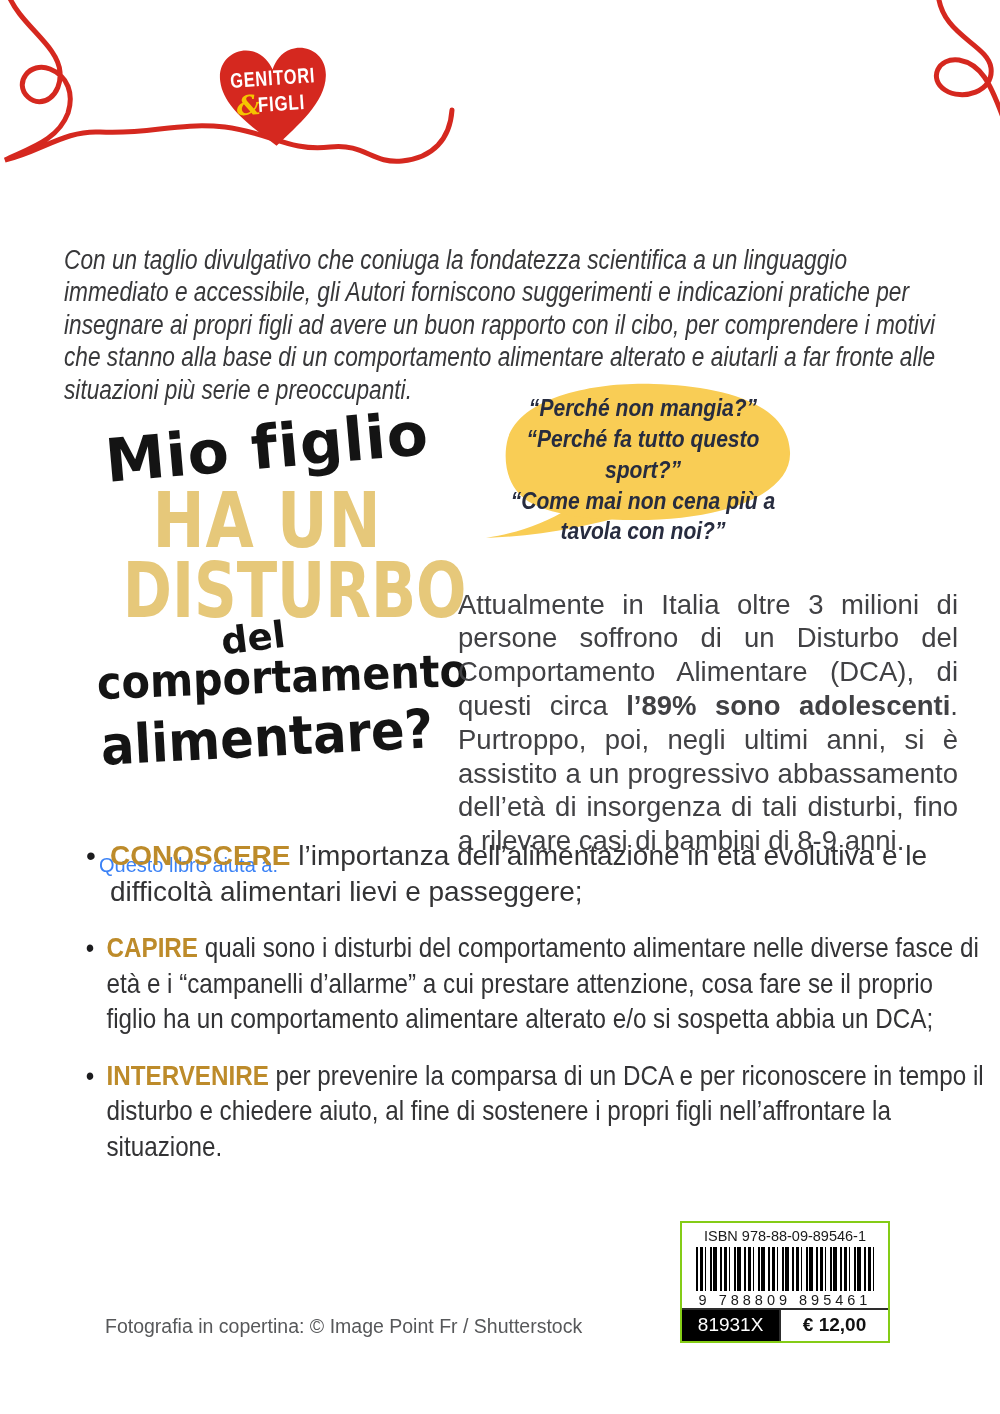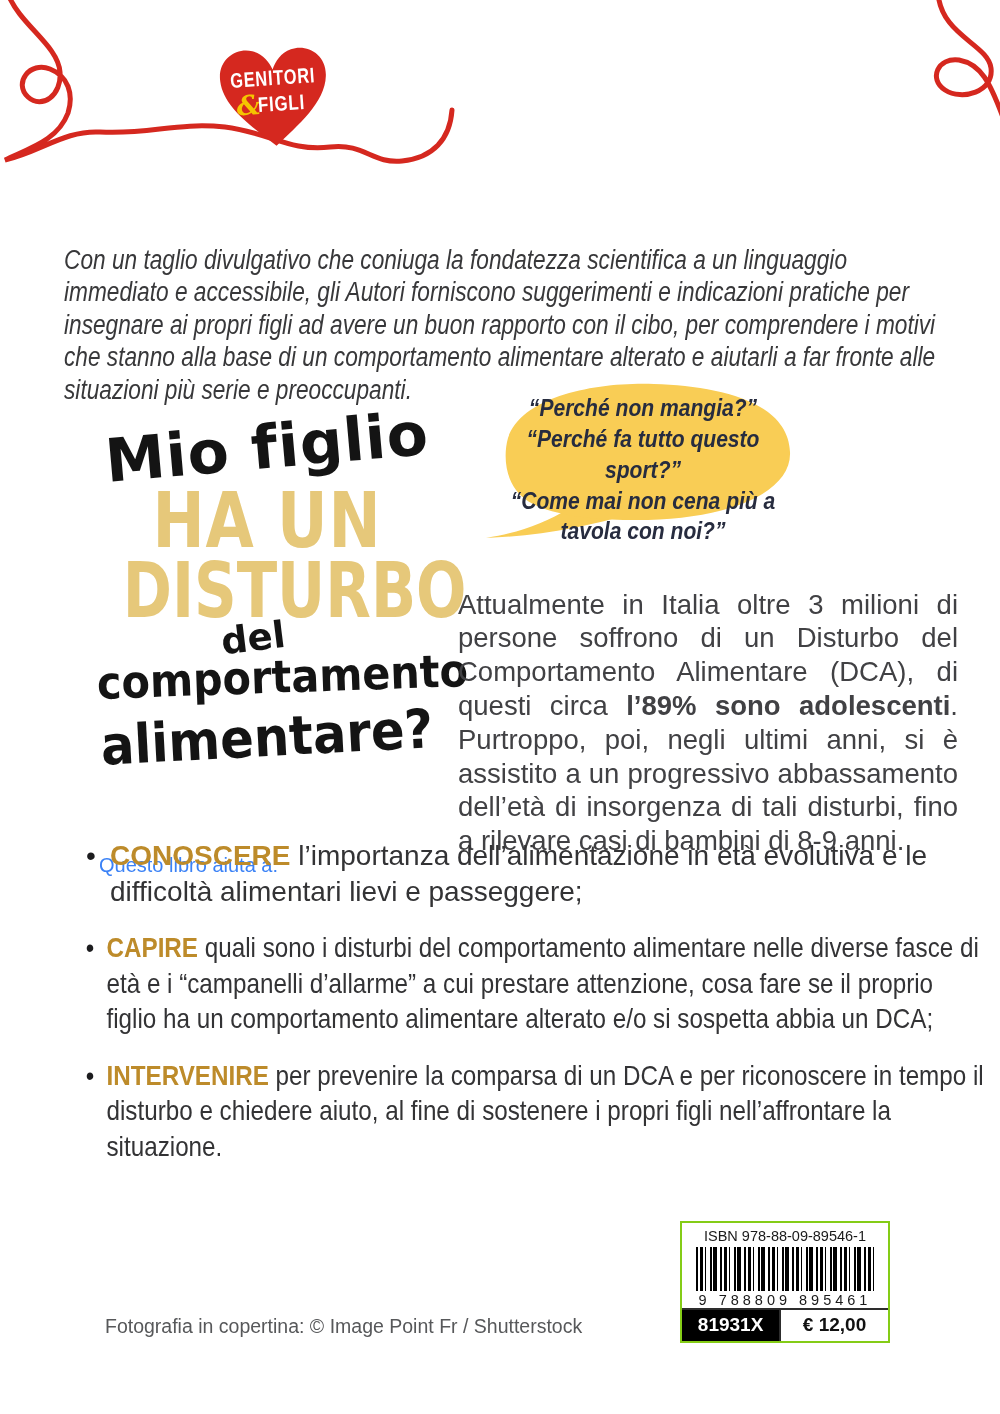--- a/index.html
+++ b/index.html
@@ -81,21 +81,21 @@
     height:44px; margin:3px 14px 0 14px;
     background:repeating-linear-gradient(90deg,
       #000 0 2px, #fff 2px 4px, #000 4px 7px, #fff 7px 9px,
       #000 9px 10px, #fff 10px 14px, #000 14px 16px, #fff 16px 17px,
       #000 17px 21px, #fff 21px 24px);
   }
   .digits { font-size:14.5px; color:#1a1a1a; text-align:center; letter-spacing:4px; padding:1px 0 0 0; }
   .bc-row { display:flex; border-top:2px solid #2d2d2d; }
   .bc-code {
     flex:1; background:#000; color:#fff; text-align:center;
-    font-size:19px; font-weight:700; padding:4px 0 5px 0;
+    font-size:19px; font-weight:400; padding:4px 0 5px 0;
   }
   .bc-price {
     flex:1.1; background:#fff; color:#111; text-align:center;
     font-size:19px; font-weight:700; padding:4px 0 5px 0; border-left:2px solid #2d2d2d;
   }
   
   .credit { position:absolute; left:105px; top:1305px; font-size:19.5px; color:#57585a;margin-top:10px; }
 </style>
 </head>
 <body>

